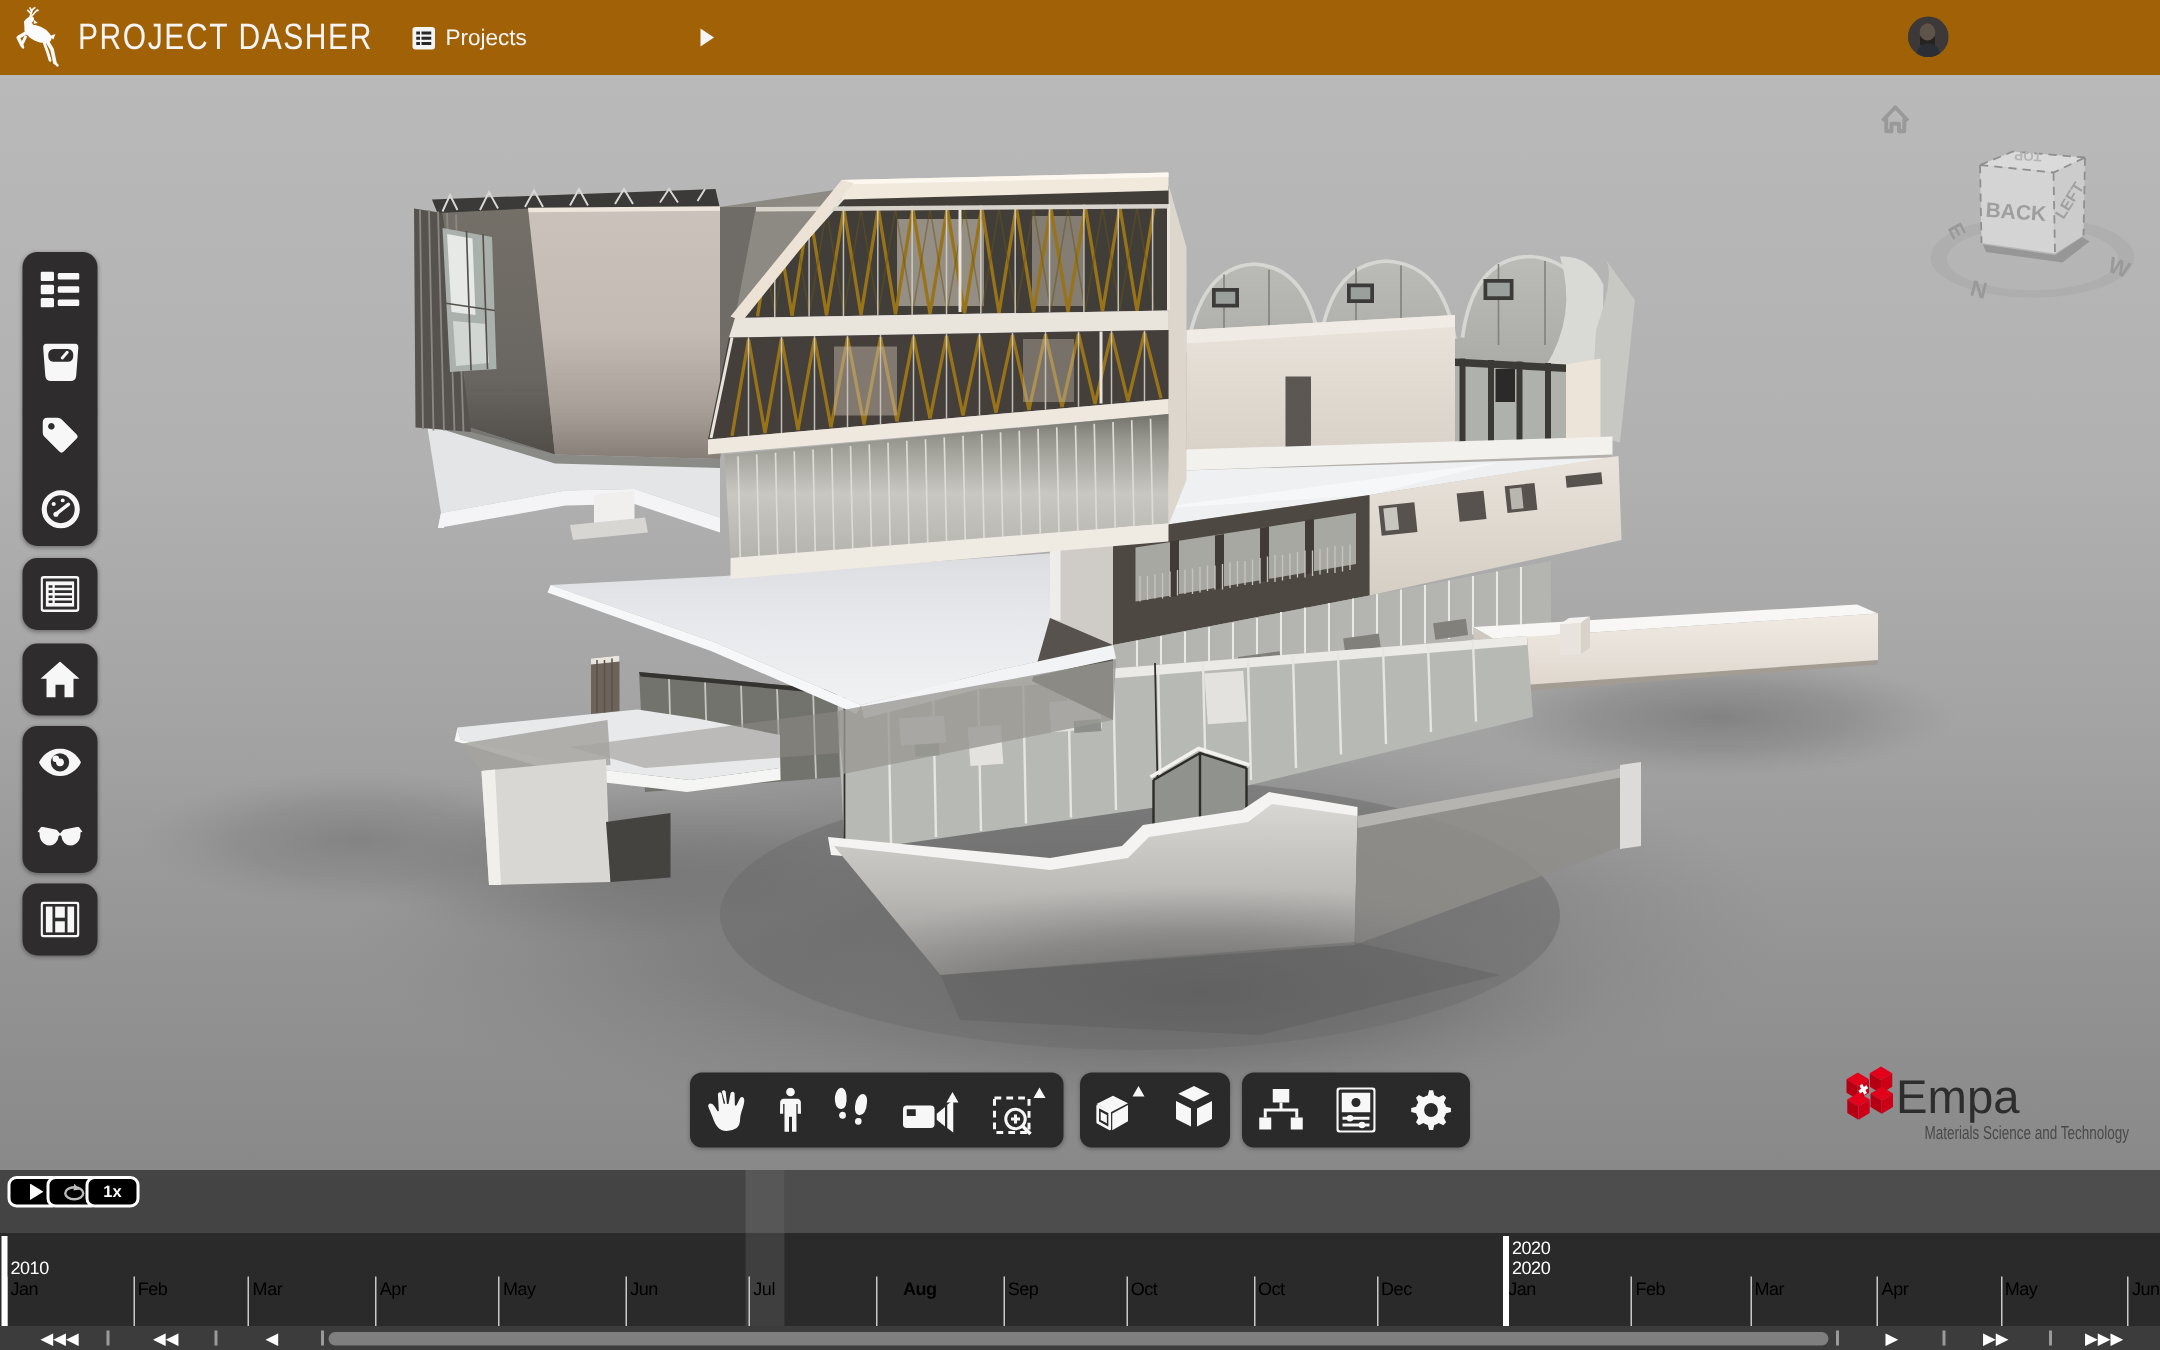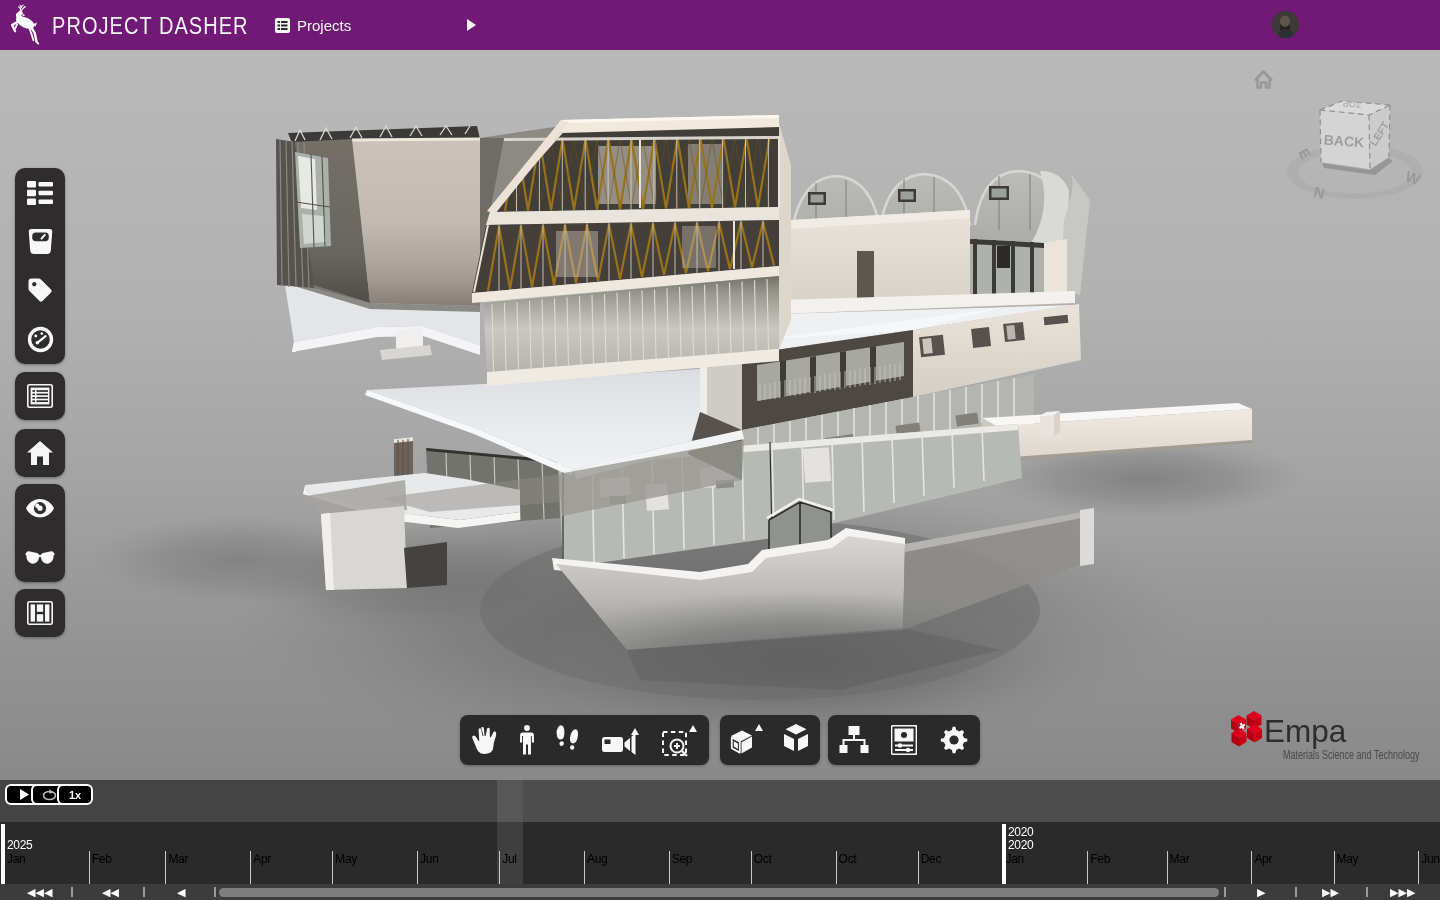--- a/index.html
+++ b/index.html
@@ -1,20 +1,20 @@
 <!DOCTYPE html>
 <html><head>
 <meta charset="utf-8">
 <style>
   * { margin:0; padding:0; box-sizing:border-box; }
   html,body { width:1440px; height:900px; overflow:hidden; background:#a8a8a8; font-family:"Liberation Sans", sans-serif; }
   #app { position:relative; width:1440px; height:900px; }
 
   
-  #header { position:absolute; left:0; top:0; width:1440px; height:50px; background:#701a75; }
+  #header { position:absolute; left:0; top:0; width:1440px; height:50px; background:#a16207; }
   #logo-deer { position:absolute; left:0; top:0; }
   #brand { position:absolute; left:52px; top:12px; font-size:20px; letter-spacing:1.05px; color:#f4f4f4; font-weight:400; transform:scaleY(1.22); transform-origin:top left; }
   .crumb { position:absolute; top:0; height:50px; display:flex; align-items:center; color:#f5f5f5; font-size:15px; }
   #crumb1 { left:274px; }
   #crumb2 { left:358px; }
   #crumb-arrow { position:absolute; left:465px; top:17px; }
   #avatar { position:absolute; left:1272px; top:11px; width:27px; height:27px; border-radius:50%; background:#3f3c3b; overflow:hidden; }
   #username { position:absolute; left:1311px; top:0; height:50px; display:flex; align-items:center; color:#f0f0f0; font-size:15px; }
 
   
@@ -800,21 +800,21 @@
       <div class="mlabel" style="left:168.4px;">Mar</div>
       <div class="tick" style="left:250.2px;"></div>
       <div class="mlabel" style="left:253.2px;">Apr</div>
       <div class="tick" style="left:332.3px;"></div>
       <div class="mlabel" style="left:335.3px;">May</div>
       <div class="tick" style="left:417.1px;"></div>
       <div class="mlabel" style="left:420.1px;">Jun</div>
       <div class="tick" style="left:499.2px;"></div>
       <div class="mlabel" style="left:502.2px;text-align:center;">Jul</div>
       <div class="tick" style="left:584px;"></div>
-      <div class="mlabel" style="left:587px;">Aug</div>
+      <div class="mlabel" style="left:602px;font-weight:bold;">Aug</div>
       <div class="tick" style="left:668.8px;"></div>
       <div class="mlabel" style="left:671.8px;">Sep</div>
       <div class="tick" style="left:750.8px;"></div>
       <div class="mlabel" style="left:753.8px;">Oct</div>
       <div class="tick" style="left:835.6px;"></div>
       <div class="mlabel" style="left:838.6px;">Oct</div>
       <div class="tick" style="left:917.7px;"></div>
       <div class="mlabel" style="left:920.7px;">Dec</div>
       <div class="tick" style="left:1002.5px;"></div>
       <div class="mlabel" style="left:1005.5px;">Jan</div>
@@ -824,21 +824,21 @@
       <div class="mlabel" style="left:1169.6px;">Mar</div>
       <div class="tick" style="left:1251.4px;"></div>
       <div class="mlabel" style="left:1254.4px;">Apr</div>
       <div class="tick" style="left:1333.5px;"></div>
       <div class="mlabel" style="left:1336.5px;">May</div>
       <div class="tick" style="left:1418.3px;"></div>
       <div class="mlabel" style="left:1421.3px;">Jun</div>
     </div>
 
   <div class="ymark" style="left:1px;"></div>
-  <div class="ylabel" style="left:7px; top:838px;">2025</div>
+  <div class="ylabel" style="left:7px; top:838px;">2010</div>
   <div class="ymark" style="left:1002px;"></div>
   <div class="ylabel" style="left:1008px; top:825px;">2020</div>
   <div class="ylabel" style="left:1008px; top:838px;">2020</div>
 
   <div id="scrollbar"></div>
   <div class="navb" style="left:27px;">◀◀◀</div>
   <div class="navsep" style="left:71px;"></div>
   <div class="navb" style="left:102px;">◀◀</div>
   <div class="navsep" style="left:143px;"></div>
   <div class="navb" style="left:177px;">◀</div>

